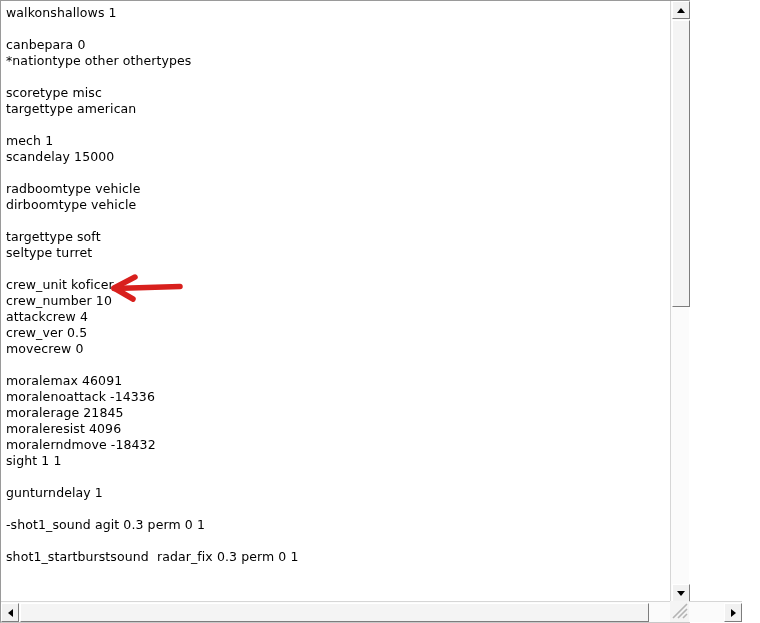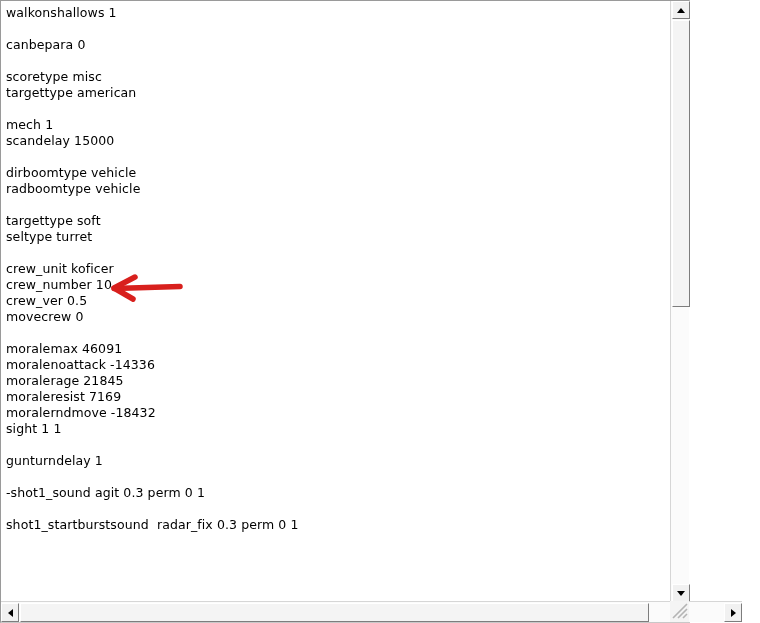--- a/index.html
+++ b/index.html
@@ -140,42 +140,44 @@
 </style>
 </head>
 <body>
 
 <div id="window">
 
   <div id="text-area">
       <div class="code-line">walkonshallows 1</div>
       <div class="code-line blank">&nbsp;</div>
       <div class="code-line">canbepara 0</div>
+      <div class="code-line">*nationtype other othertypes</div>
       <div class="code-line blank">&nbsp;</div>
       <div class="code-line">scoretype misc</div>
       <div class="code-line">targettype american</div>
       <div class="code-line blank">&nbsp;</div>
       <div class="code-line">mech 1</div>
       <div class="code-line">scandelay 15000</div>
       <div class="code-line blank">&nbsp;</div>
+      <div class="code-line">radboomtype vehicle</div>
       <div class="code-line">dirboomtype vehicle</div>
-      <div class="code-line">radboomtype vehicle</div>
       <div class="code-line blank">&nbsp;</div>
       <div class="code-line">targettype soft</div>
       <div class="code-line">seltype turret</div>
       <div class="code-line blank">&nbsp;</div>
       <div class="code-line">crew_unit koficer</div>
       <div class="code-line">crew_number 10</div>
+      <div class="code-line">attackcrew 4</div>
       <div class="code-line">crew_ver 0.5</div>
       <div class="code-line">movecrew 0</div>
       <div class="code-line blank">&nbsp;</div>
       <div class="code-line">moralemax 46091</div>
       <div class="code-line">moralenoattack -14336</div>
       <div class="code-line">moralerage 21845</div>
-      <div class="code-line">moraleresist 7169</div>
+      <div class="code-line">moraleresist 4096</div>
       <div class="code-line">moralerndmove -18432</div>
       <div class="code-line">sight 1 1</div>
       <div class="code-line blank">&nbsp;</div>
       <div class="code-line">gunturndelay 1</div>
       <div class="code-line blank">&nbsp;</div>
       <div class="code-line">-shot1_sound agit 0.3 perm 0 1</div>
       <div class="code-line blank">&nbsp;</div>
       <div class="code-line">shot1_startburstsound  radar_fix 0.3 perm 0 1</div>
       <div class="code-line blank">&nbsp;</div>
     </div>

